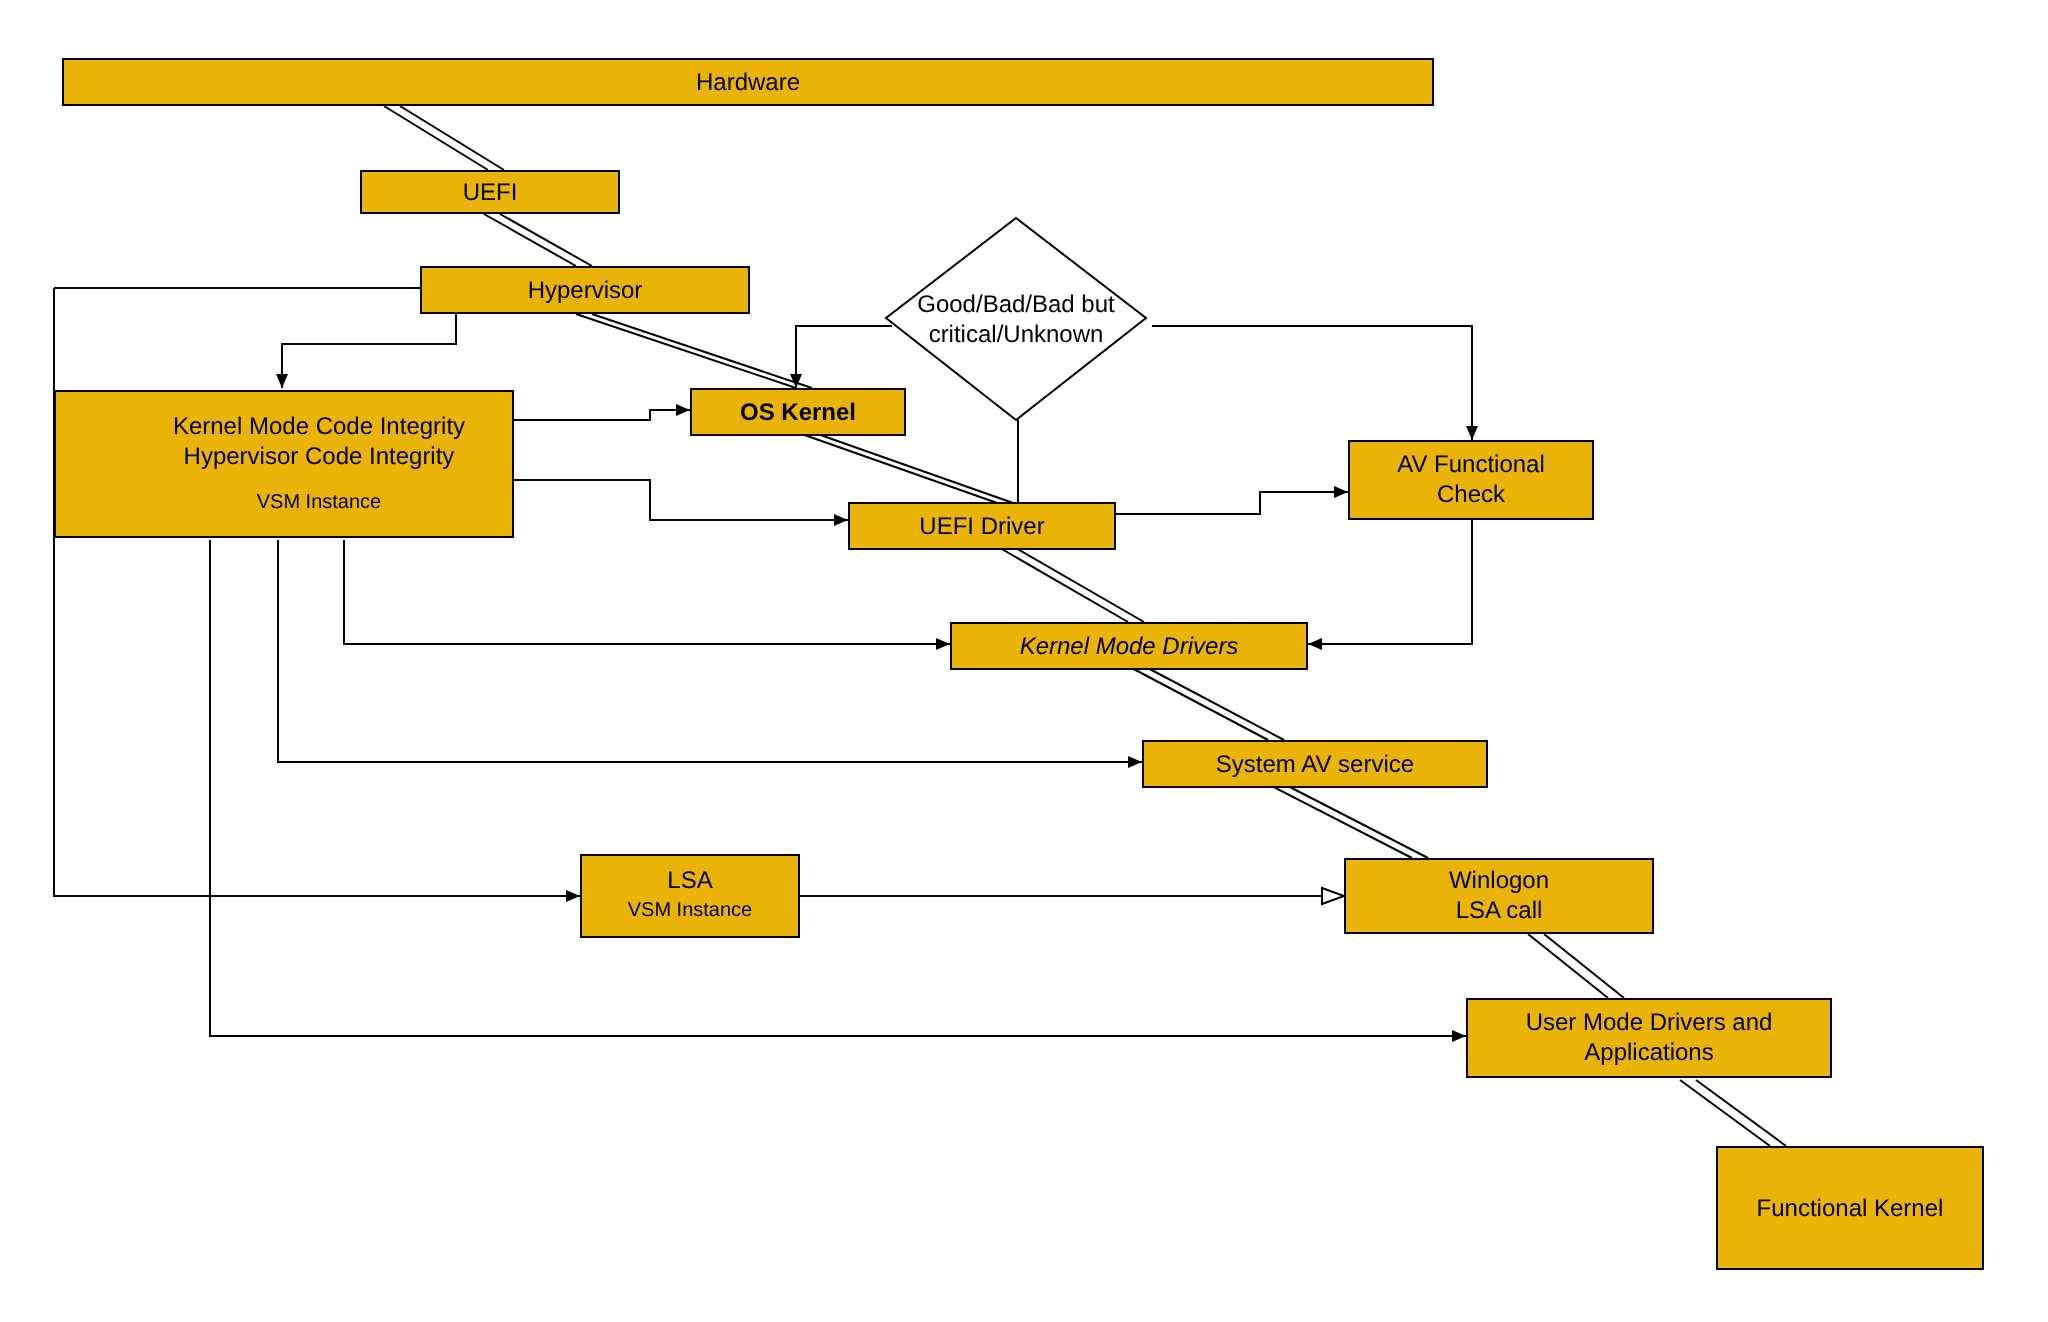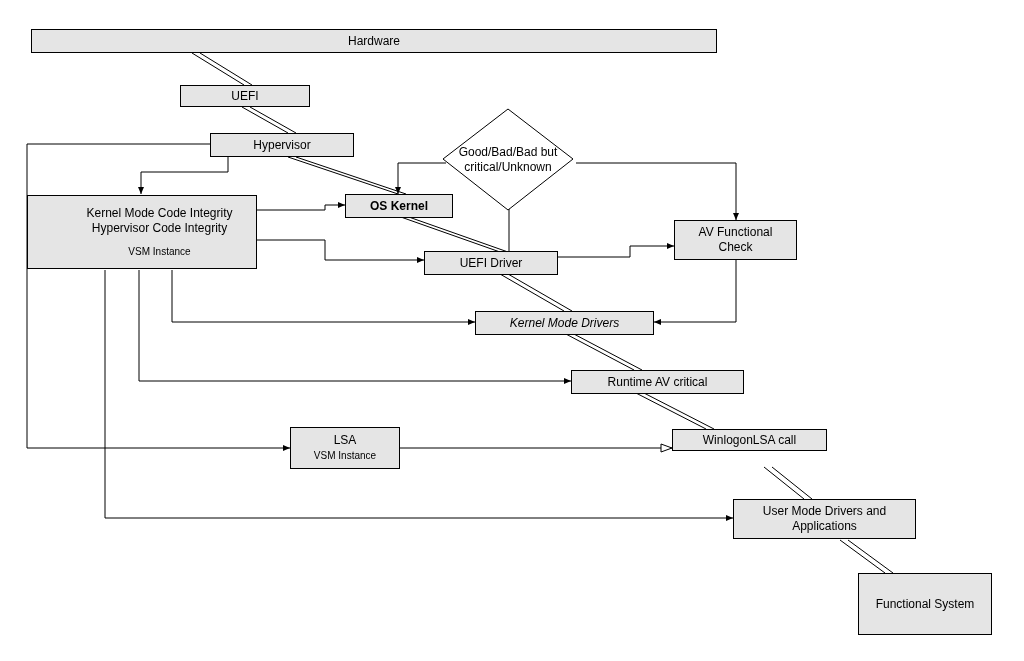--- a/index.html
+++ b/index.html
@@ -14,21 +14,21 @@
     overflow: hidden;
   }
   svg {
     position: absolute;
     top: 0;
     left: 0;
   }
   .box {
     position: absolute;
     border: 1px solid #000;
-    background: #e5e5e5;
+    background: #eab308;
     display: flex;
     align-items: center;
     justify-content: center;
     text-align: center;
     line-height: 1.25;
     box-sizing: border-box;
     padding: 2px 6px;
   }
   .small-sub {
     font-size: 10px;
@@ -109,21 +109,21 @@
 </svg>
 
 <div class="box" style="left:31px; top:29px; width:686px; height:24px;">
   <span>Hardware</span>
 </div>
 
 <div class="box" style="left:180px; top:85px; width:130px; height:22px;justify-content:center;">
   <span>UEFI</span>
 </div>
 
-<div class="box" style="left:210px; top:133px; width:144px; height:24px;">
+<div class="box" style="left:210px; top:133px; width:165px; height:24px;">
   <span>Hypervisor</span>
 </div>
 
 <div class="box" style="left:27px; top:195px; width:230px; height:74px; flex-direction:column;padding-left:41px;">
   <span class="sub-line">Kernel Mode Code Integrity</span>
   <span class="sub-line">Hypervisor Code Integrity</span>
   <span class="small-sub" style="margin-top:10px;">VSM Instance</span>
 </div>
 
 <div class="box" style="left:345px; top:194px; width:108px; height:24px;font-weight:bold;">
@@ -145,32 +145,32 @@
 
 <div class="box" style="left:674px; top:220px; width:123px; height:40px;">
   <span>AV Functional Check</span>
 </div>
 
 <div class="box" style="left:475px; top:311px; width:179px; height:24px;font-style:italic;">
   <span>Kernel Mode Drivers</span>
 </div>
 
 <div class="box" style="left:571px; top:370px; width:173px; height:24px;">
-  <span>Runtime AV critical</span>
+  <span>System AV service</span>
 </div>
 
 <div class="box" style="left:290px; top:427px; width:110px; height:42px; flex-direction:column;">
   <span>LSA</span>
   <span class="small-sub">VSM Instance</span>
 </div>
 
-<div class="box" style="left:672px; top:429px; width:155px; height:22px; flex-direction:row;">
+<div class="box" style="left:672px; top:429px; width:155px; height:38px; flex-direction:column;">
   <span class="sub-line">Winlogon</span>
   <span class="sub-line">LSA call</span>
 </div>
 
 <div class="box" style="left:733px; top:499px; width:183px; height:40px;">
   <span>User Mode Drivers and Applications</span>
 </div>
 
 <div class="box" style="left:858px; top:573px; width:134px; height:62px;">
-  <span>Functional System</span>
+  <span>Functional Kernel</span>
 </div>
 
 </body></html>

